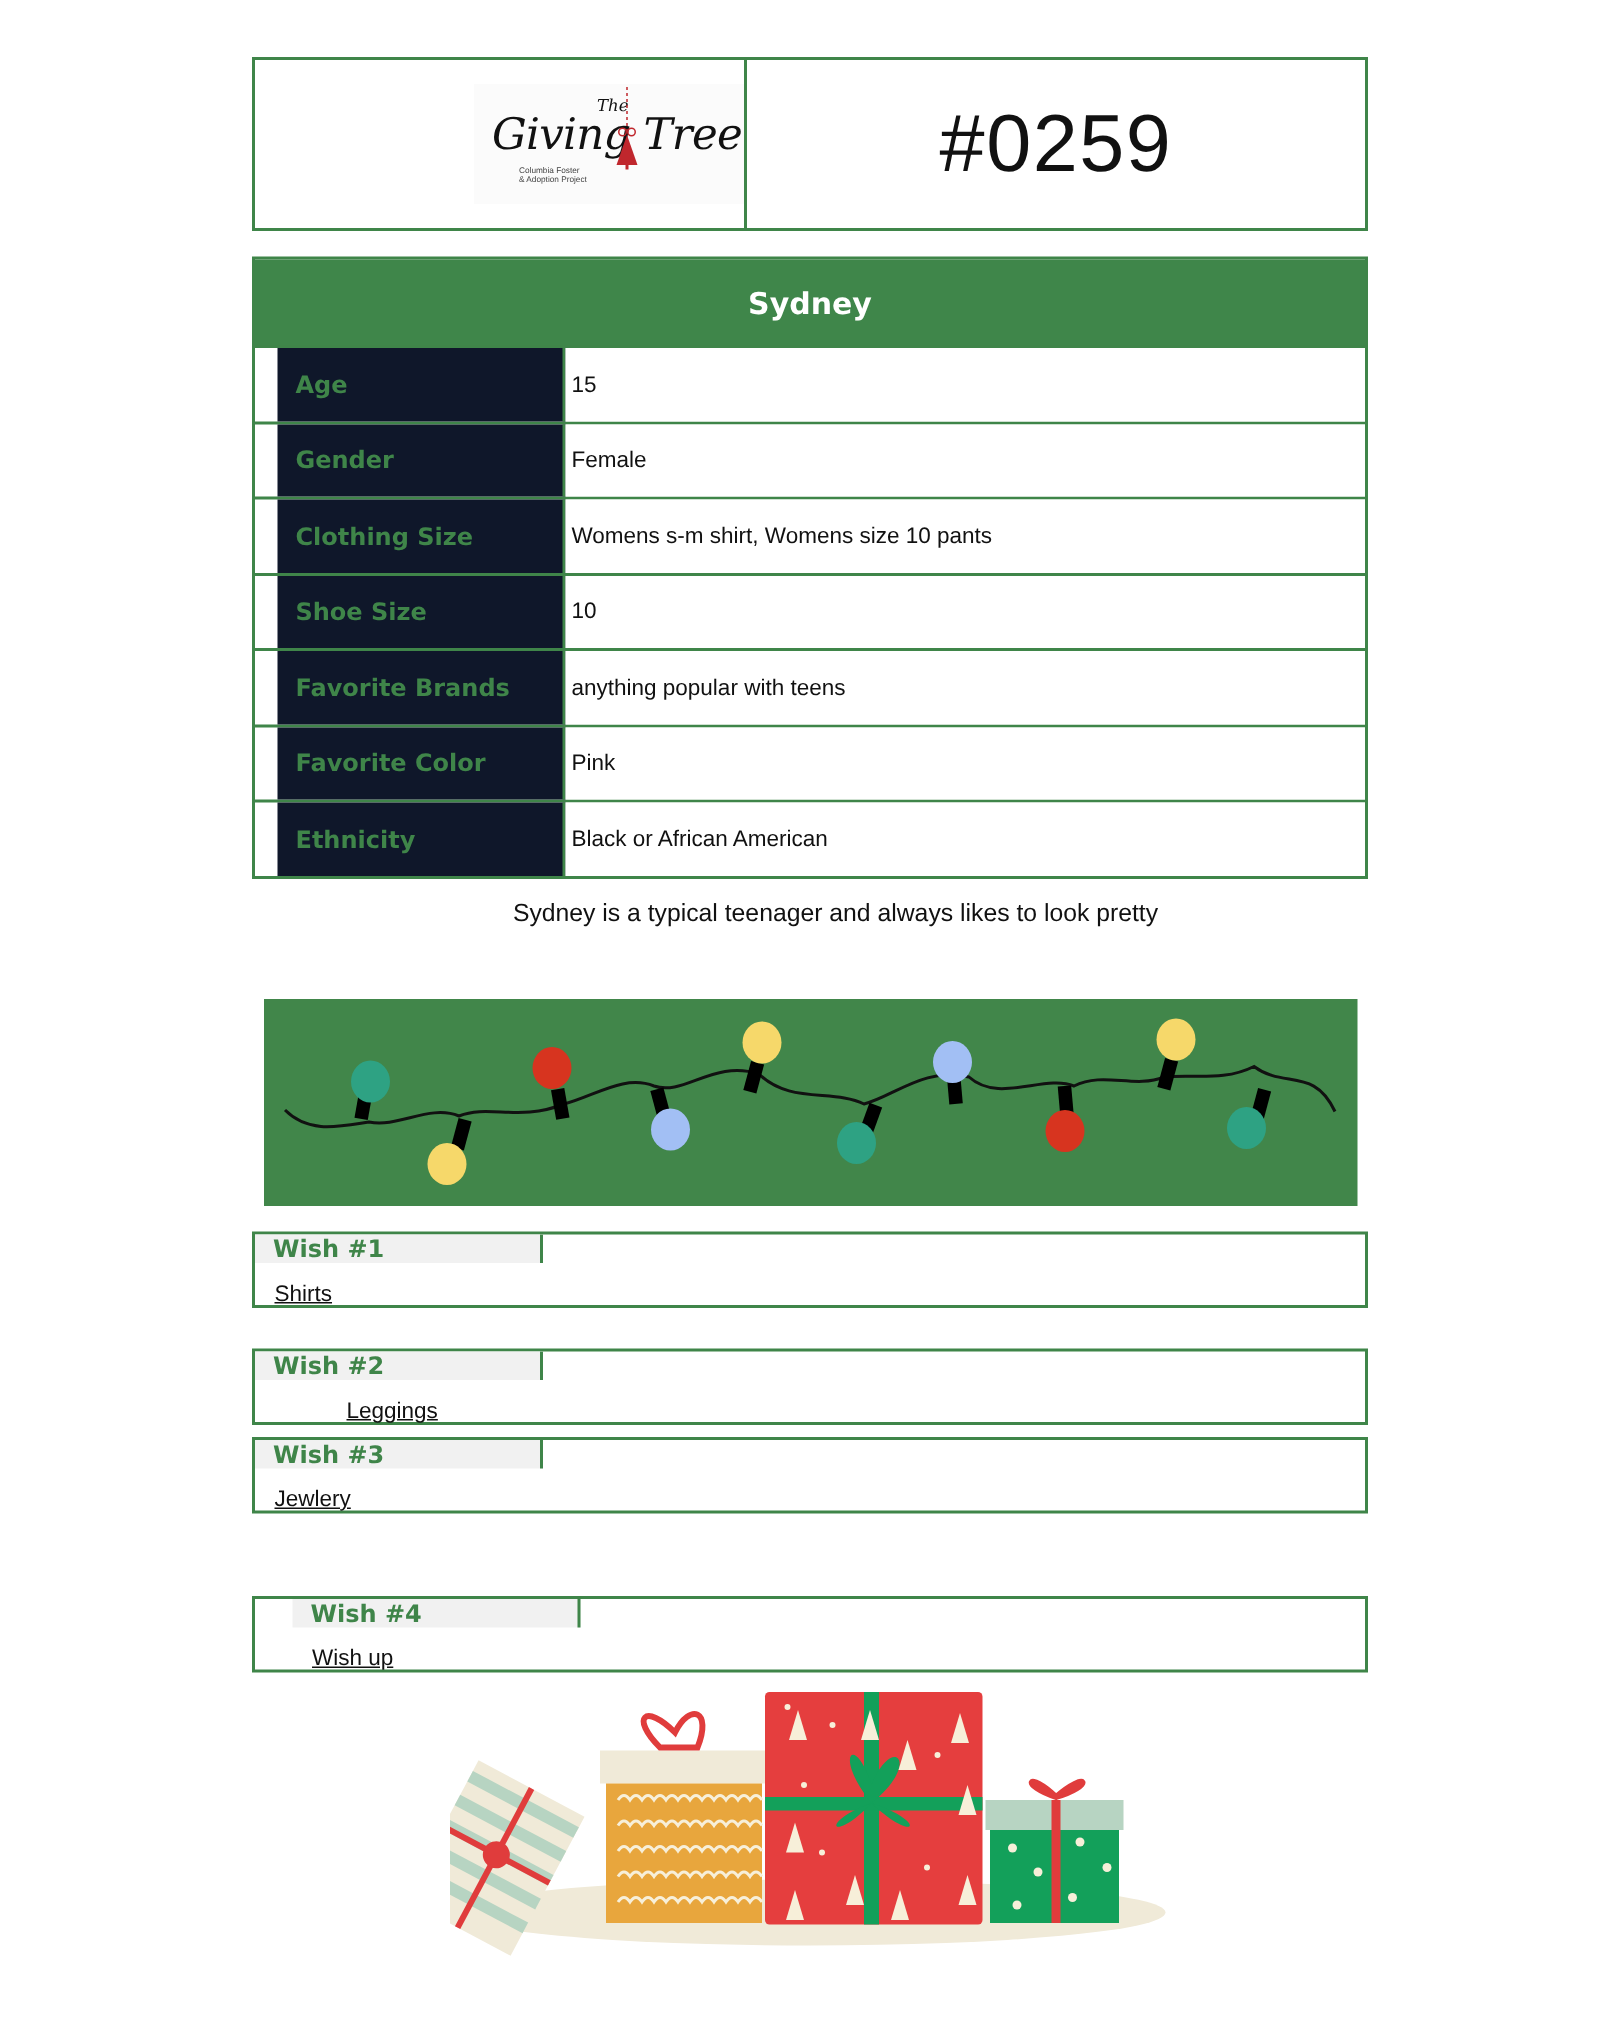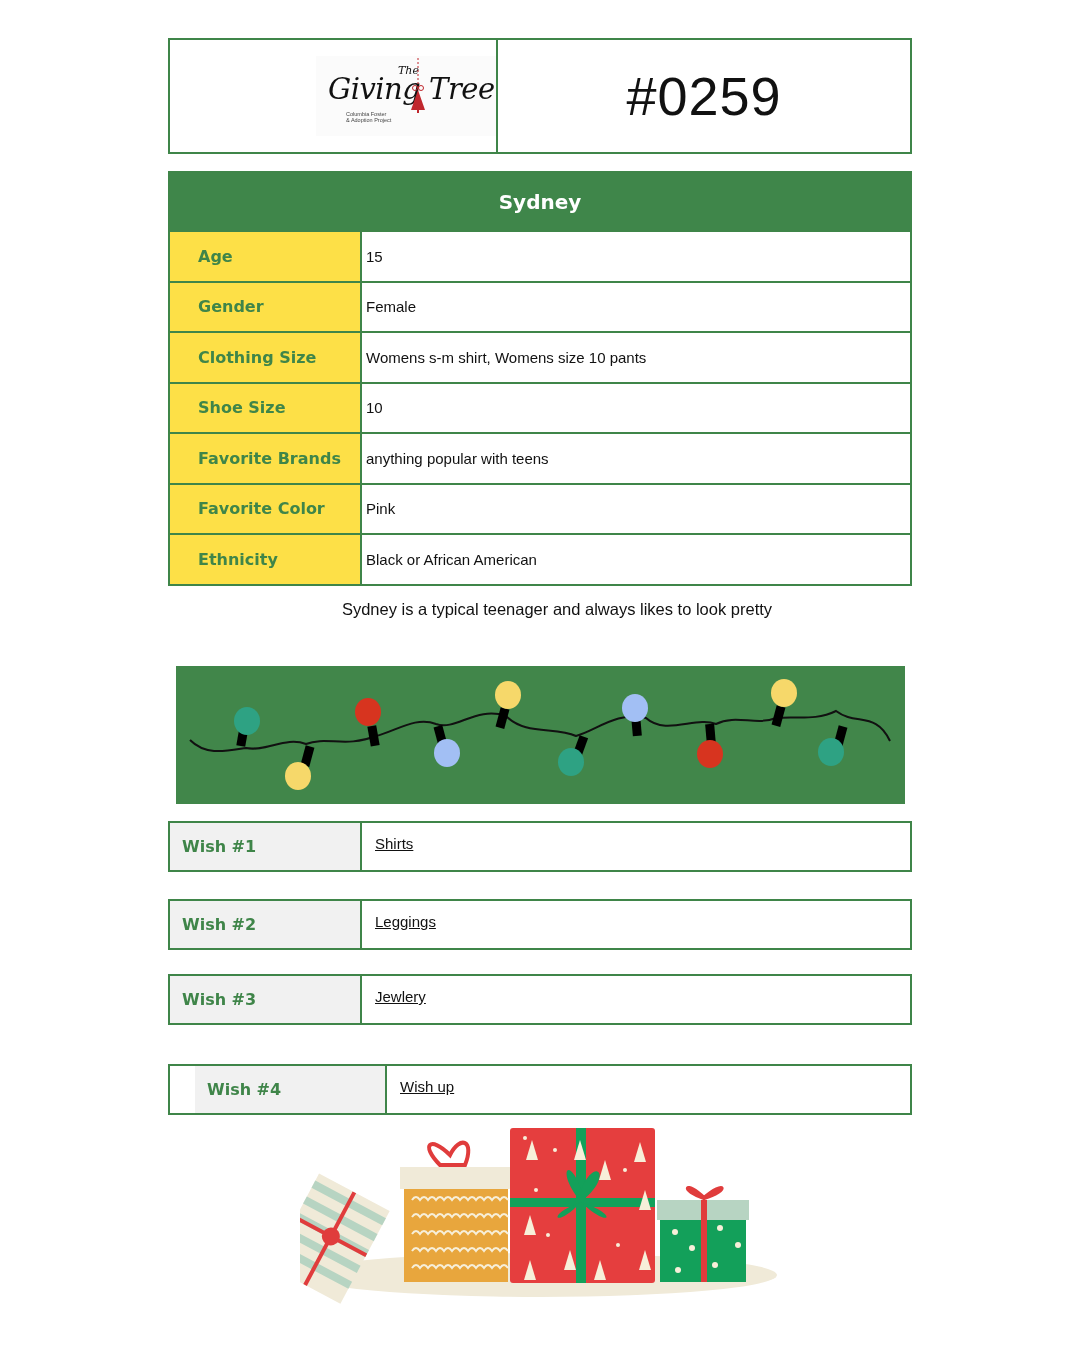--- a/index.html
+++ b/index.html
@@ -42,35 +42,36 @@
       left: 168px; top: 171px; width: 744px; box-sizing: border-box;
       border: 2px solid #3f8549; border-collapse: collapse;
     }
     .name-bar {
       height: 57px; background: #3f864a; color: #fff; display: flex; align-items: center;
       justify-content: center; font-family: "DejaVu Sans", sans-serif; font-weight: bold;
       font-size: 20px;
     }
     .row { display: flex; height: 50.5px; border-top: 2px solid #3f8549; box-sizing: border-box; }
     .row .label {
-      width: 192px; background: #fde047; border-right: 2px solid #3f8549;
+      width: 192px; background: #0f172a; border-right: 2px solid #3f8549;
       color: #3f8549; font-family: "DejaVu Sans", sans-serif; font-weight: bold; font-size: 16px;
-      display: flex; align-items: center; padding-left: 28px; box-sizing: border-box;
+      display: flex; align-items: center; padding-left: 12px; box-sizing: border-box; margin-left: 15px;
     }
     .row .value {
       flex: 1; display: flex; align-items: center; padding-left: 4px;
       font-size: 15px; color: #111; background: #fff;
     }
     .desc {
       left: 168px; top: 600px; width: 778px; text-align: center; font-size: 16.5px; color: #111;
     }
     .lights { left: 176px; top: 666px; width: 729px; height: 138px; background: #41864a; }
     .wish {
       left: 168px; width: 744px; height: 51px; border: 2px solid #3f8549; box-sizing: border-box;
       display: flex;
+      flex-direction: column;
     }
     .wish .label {
       width: 192px; background: #f1f1f1; border-right: 2px solid #3f8549; color: #3f8549;
       font-family: "DejaVu Sans", sans-serif; font-weight: bold; font-size: 16px;
       display: flex; align-items: center; padding-left: 12px; box-sizing: border-box;
     }
     .wish .value {
       flex: 1; padding-left: 13px; padding-top: 12px; font-size: 15px; color: #111; box-sizing: border-box; text-decoration: underline;
     }
     .gifts { left: 300px; top: 1120px; }
@@ -179,23 +180,23 @@
       </g>
   </svg>
 </div>
 
 <div class="abs wish" style="top:821px;">
   <div class="label">Wish #1</div>
   <div class="value">Shirts</div>
 </div>
 <div class="abs wish" style="top:899px;">
   <div class="label">Wish #2</div>
-  <div class="value" style="">Leggings</div>
-</div>
-<div class="abs wish" style="top:958px;margin-top:16px;">
+  <div class="value" style="margin-left:48px;">Leggings</div>
+</div>
+<div class="abs wish" style="top:958px;">
   <div class="label">Wish #3</div>
   <div class="value">Jewlery</div>
 </div>
 <div class="abs wish" style="top:1064px;padding-left:25px;">
   <div class="label">Wish #4</div>
   <div class="value">Wish up</div>
 </div>
 
 <div class="abs gifts">
   <svg width="480" height="185" viewBox="0 0 480 185">

